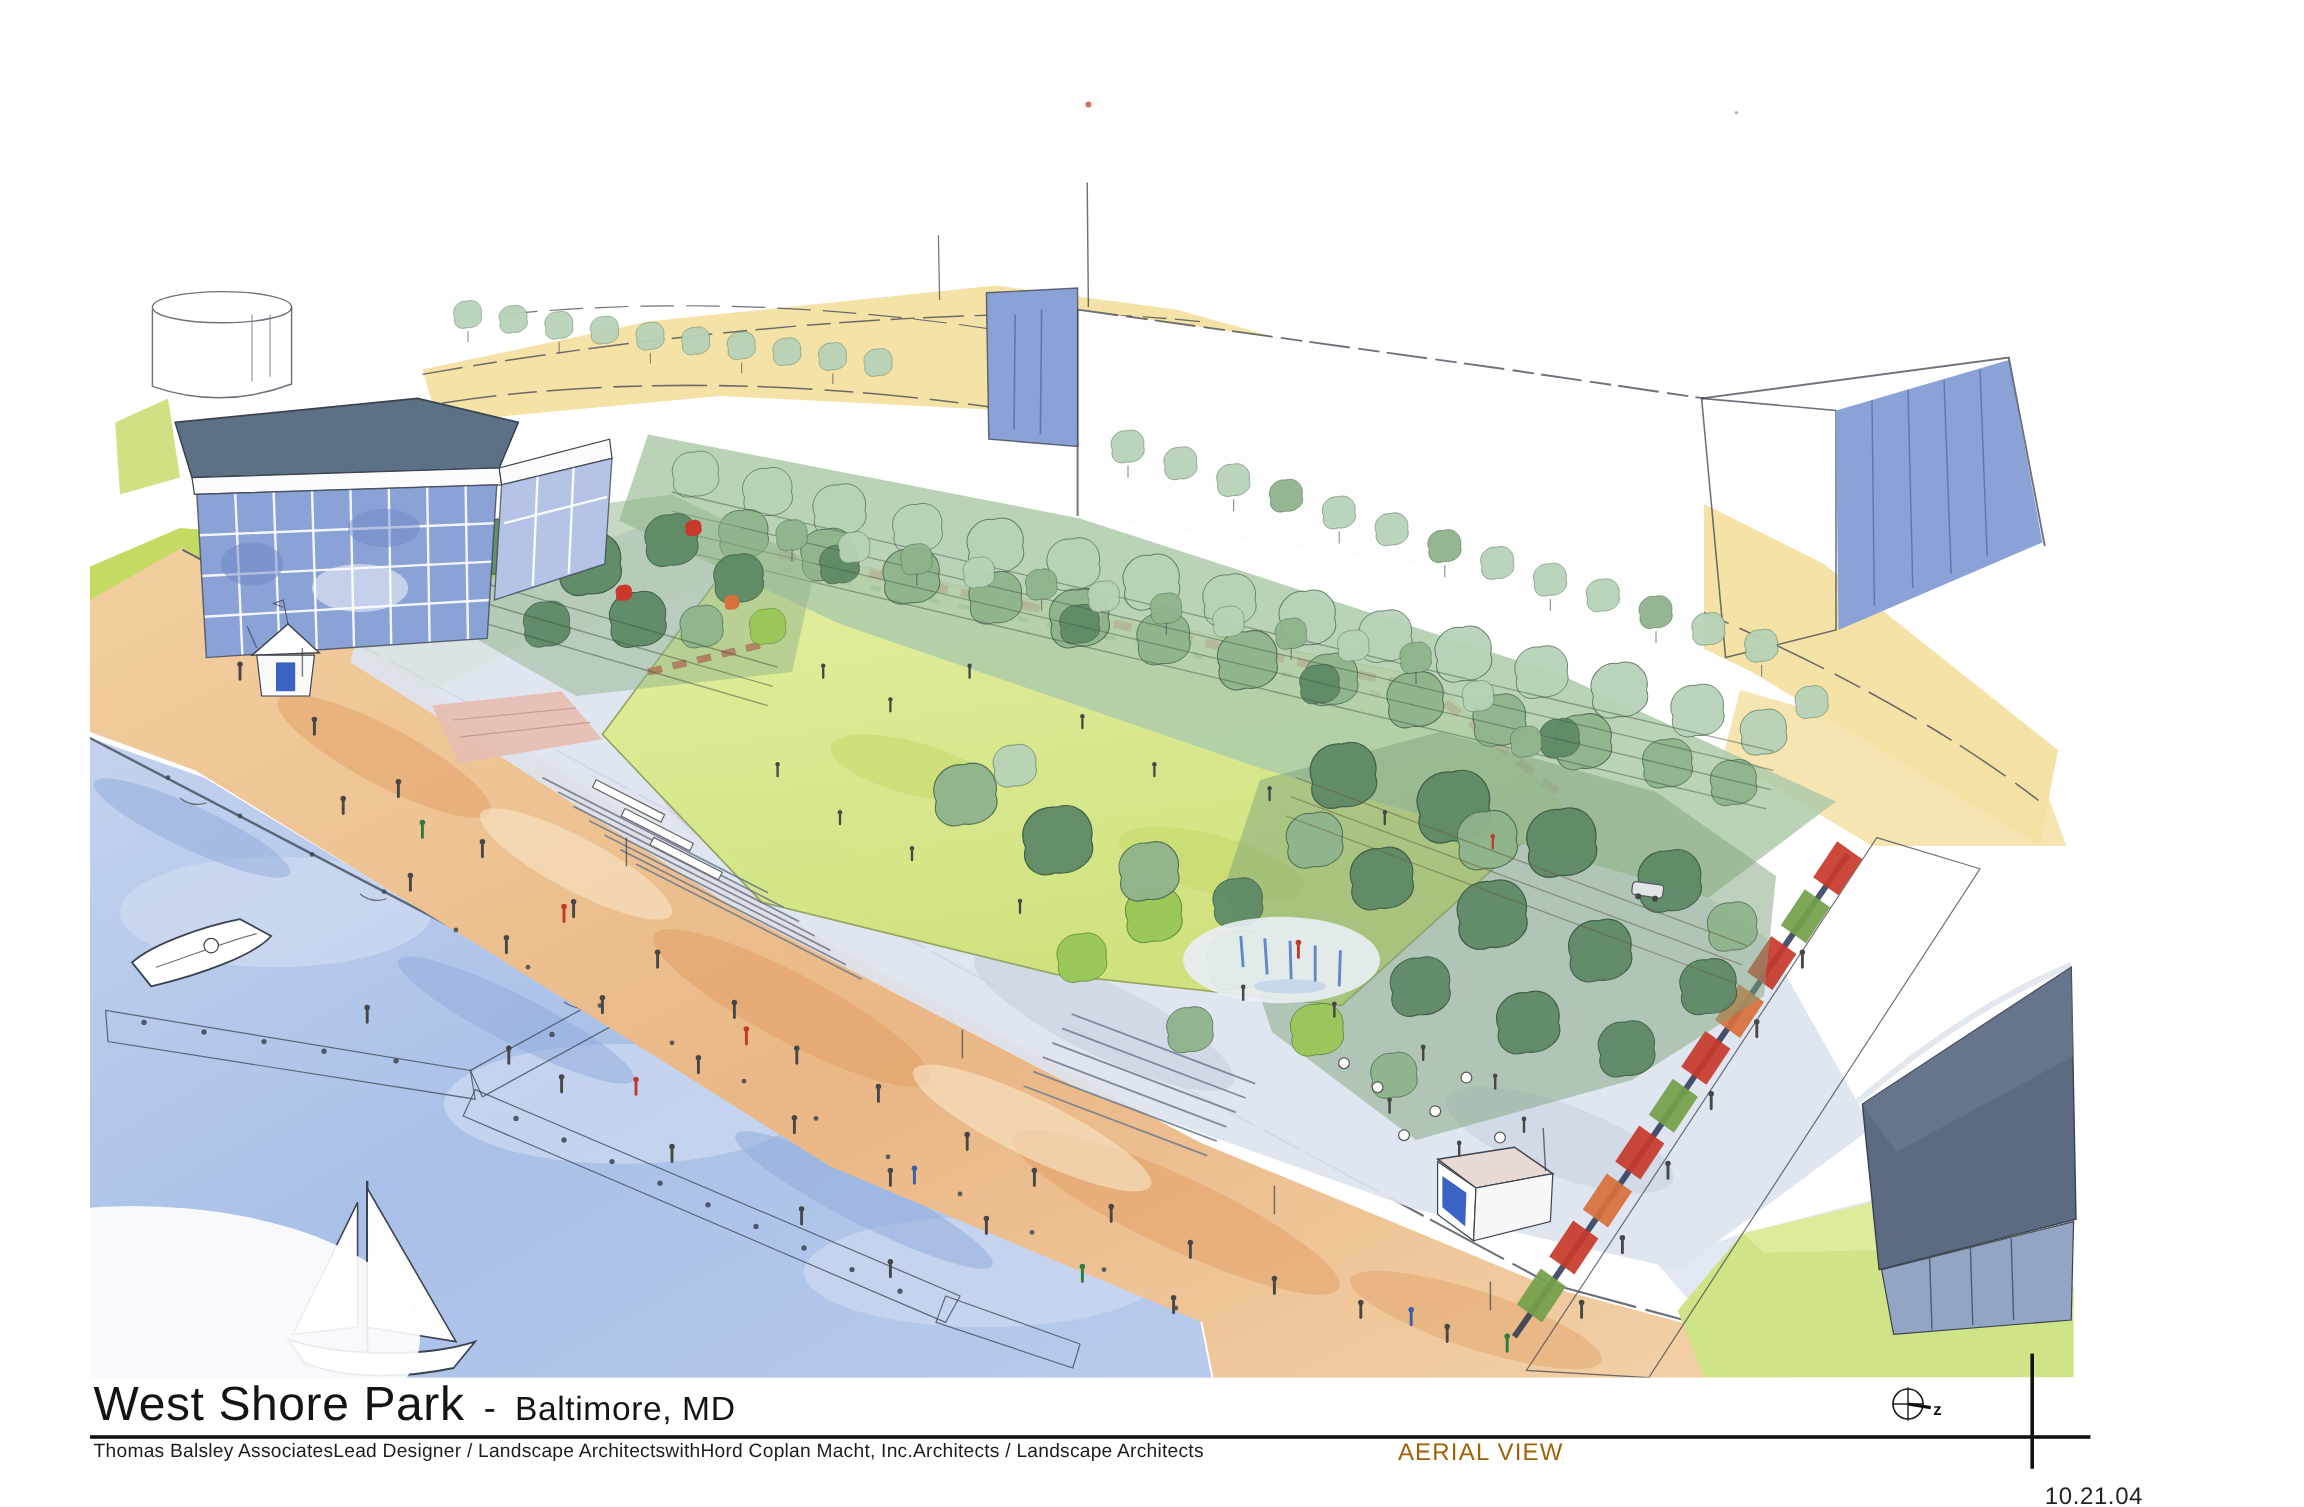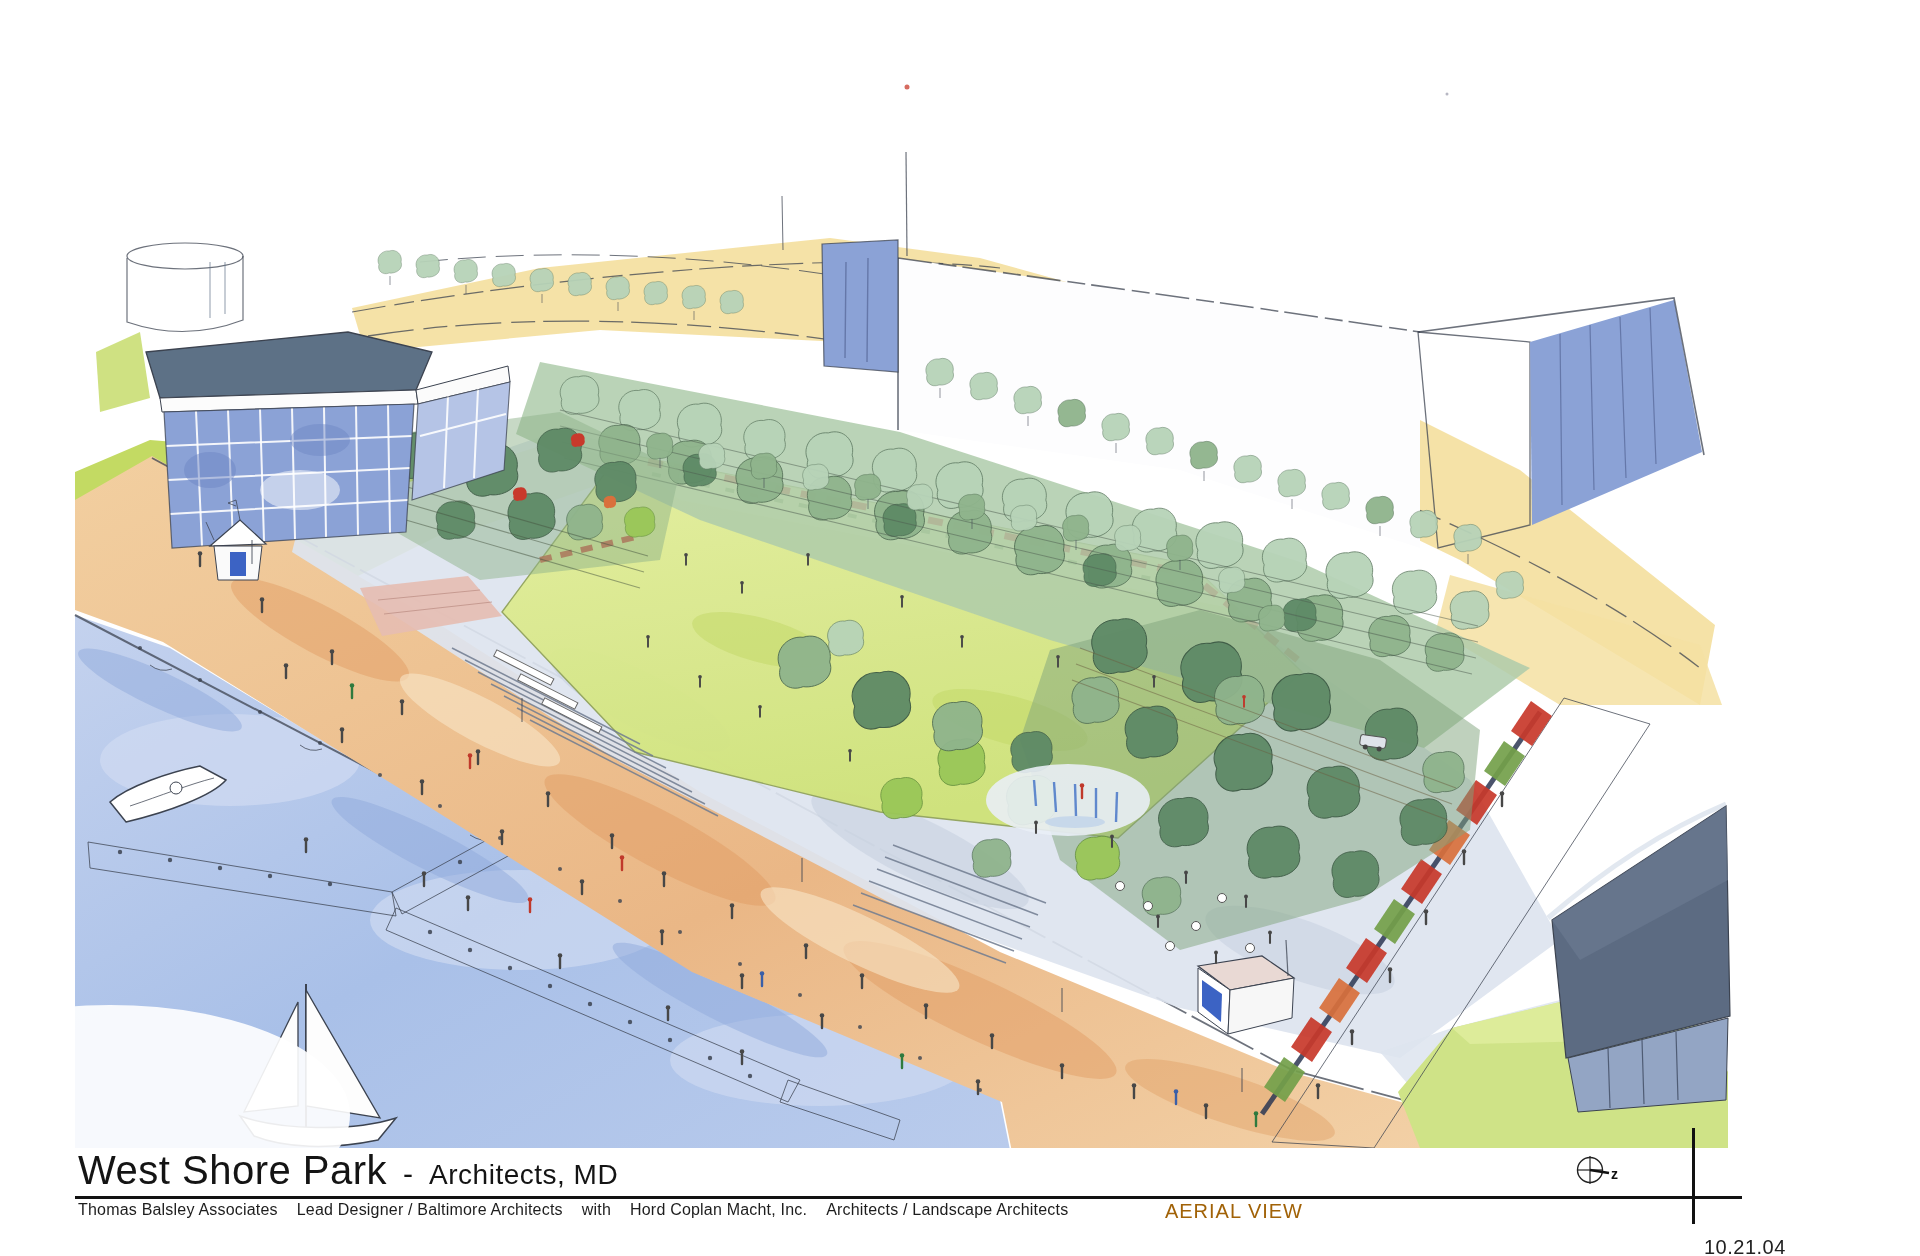--- a/index.html
+++ b/index.html
@@ -29,21 +29,21 @@
   .sketch{stroke:var(--ink);fill:none;opacity:.75}
   .grid{stroke:#ffffff;stroke-width:2;opacity:.9}
   .steps{stroke:#707c90;stroke-width:1.5;opacity:.85}
 
   
   .title-row{position:absolute;left:78px;top:1148px;display:flex;align-items:baseline;gap:16px;color:var(--title_ink);}
   .title-project{font-size:40px;letter-spacing:.5px;font-weight:400;}
   .title-sep{font-size:30px;}
   .title-location{font-size:28px;letter-spacing:.5px;}
   .title-rule{position:absolute;left:75px;top:1196px;width:1667px;height:3px;background:#111;}
-  .credits{position:absolute;left:78px;top:1201px;display:flex;gap:19px;font-size:16px;color:#1d1d1d;letter-spacing:.2px;}
+  .credits{position:absolute;left:78px;top:1201px;display:flex;font-size:16px;color:#1d1d1d;letter-spacing:.2px;}
   .view-label{position:absolute;right:234px;top:1200px;font-size:20px;letter-spacing:1px;color:#a16207;}
   .sheet-date{position:absolute;left:1704px;top:1236px;font-size:20px;letter-spacing:.5px;color:#222;}
   .title-divider{position:absolute;left:1692px;top:1128px;width:3px;height:96px;background:#111;}
   .north{position:absolute;left:1572px;top:1150px;}
 </style>
 </head>
 <body>
 
 <div class="sheet">
 
@@ -544,26 +544,26 @@
     <rect x="0" y="1148" width="1920" height="108"></rect>
     <rect x="0" y="0" width="1920" height="42"></rect>
     <rect x="0" y="0" width="72" height="1256"></rect>
     <rect x="1736" y="0" width="184" height="1256"></rect>
   </g>
 </svg>
 
 <div class="title-row">
   <span class="title-project">West Shore Park</span>
   <span class="title-sep">-</span>
-  <span class="title-location">Architects, MD</span>
+  <span class="title-location">Baltimore, MD</span>
 </div>
 <div class="title-rule"></div>
 <div class="credits">
   <span>Thomas Balsley Associates</span>
-  <span>Lead Designer / Baltimore Architects</span>
+  <span>Lead Designer / Landscape Architects</span>
   <span>with</span>
   <span>Hord Coplan Macht, Inc.</span>
   <span>Architects / Landscape Architects</span>
 </div>
 <div class="view-label">AERIAL VIEW</div>
 <div class="title-divider"></div>
 <div class="sheet-date">10.21.04</div>
 
 <svg class="north" width="64" height="44" viewBox="0 0 64 44">
   <circle cx="18" cy="20" r="12.5" fill="none" stroke="#222" stroke-width="1.4"></circle>

